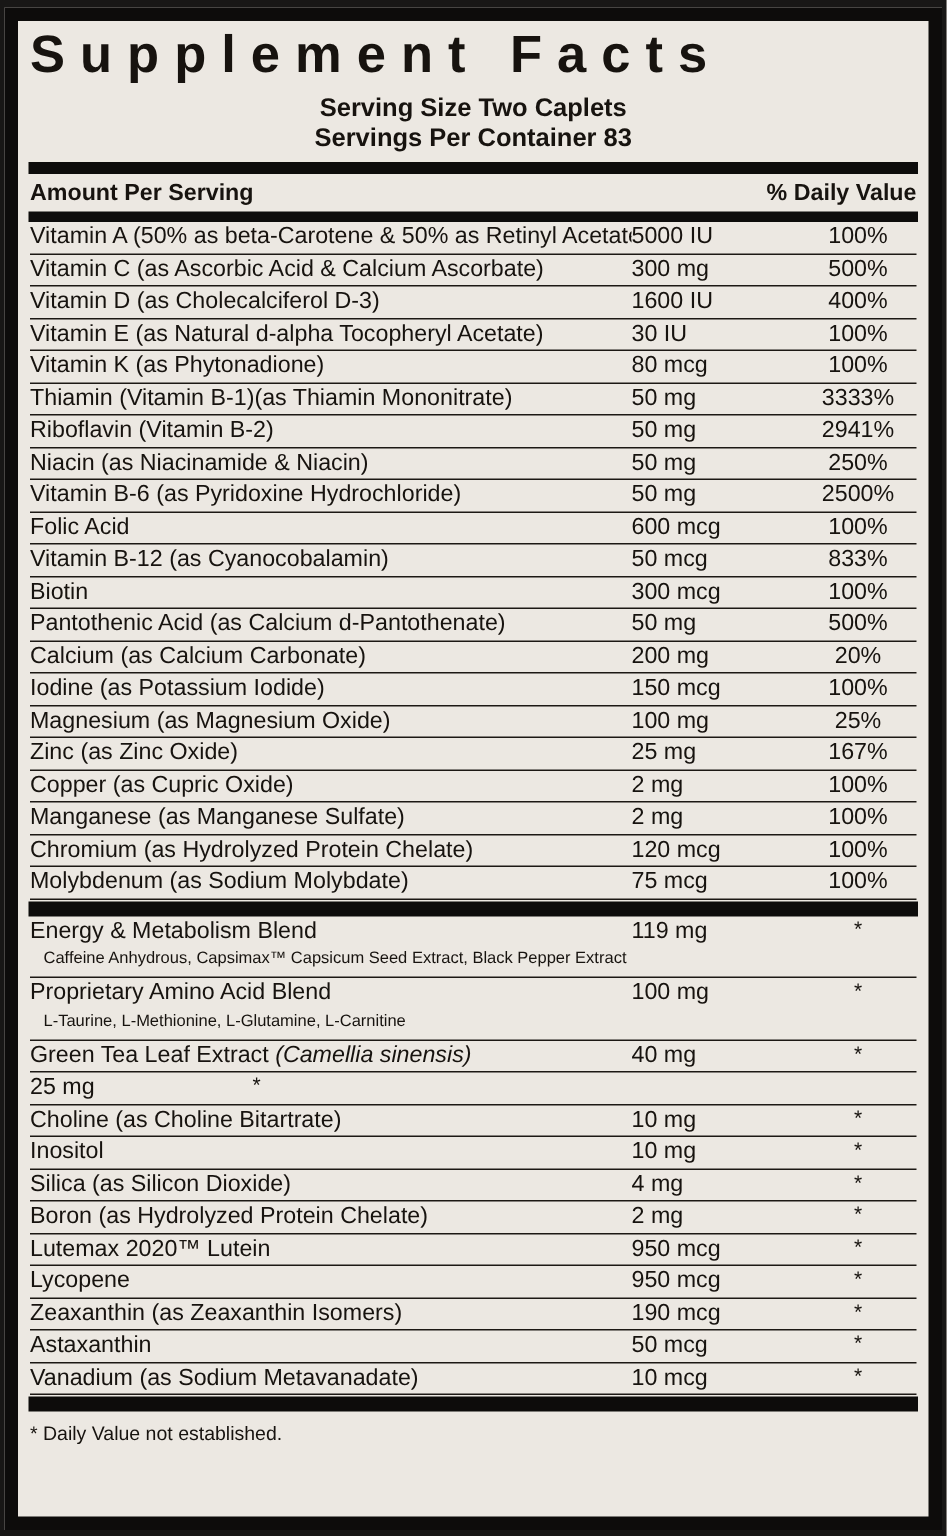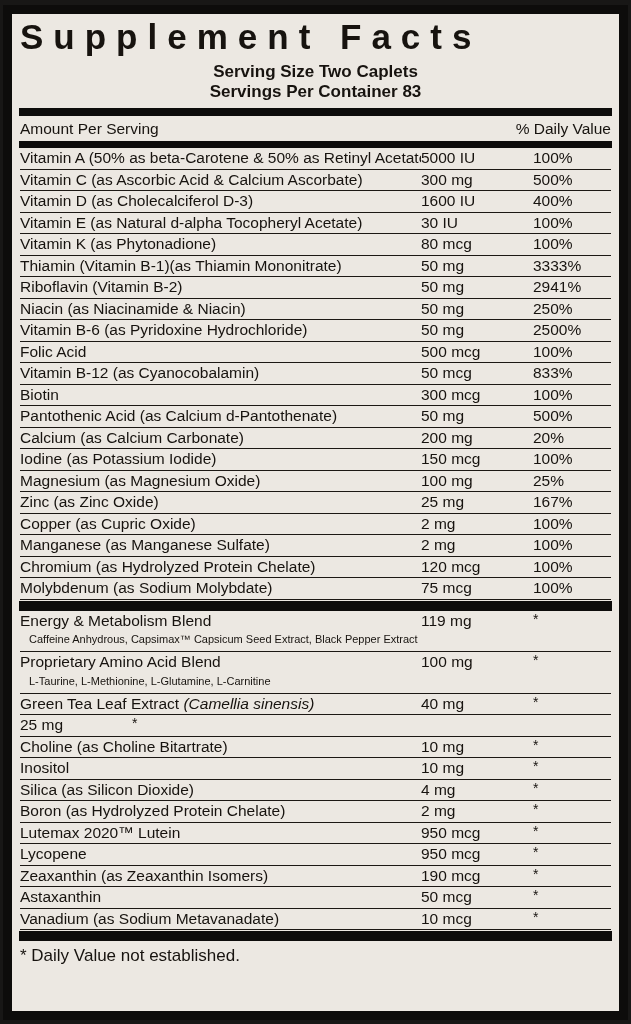--- a/index.html
+++ b/index.html
@@ -44,53 +44,53 @@
     margin-right: -1px;
   }
   .bar-a { height: 8px; margin-top: 6px; }
   .bar-b { height: 7px; }
   .bar-c { height: 10px; margin-top: 1px; }
   .bar-d { height: 10px; margin-top: 1px; }
   .head-row {
     display: flex;
     justify-content: space-between;
     font-size: 15.5px;
-    font-weight: normal;
+    font-weight: bold;
     padding: 4px 0 3px 0;
   }
   .rows { width: 100%; }
   .row {
     border-bottom: 1.5px solid #1c1814;
   }
   .row-main {
     display: flex;
     align-items: baseline;
     min-height: 20.5px;
     line-height: 20.5px;
     font-size: 15.5px;
   }
   .cell-name { flex: 1; white-space: nowrap; overflow: hidden; }
   .cell-name i { font-style: italic; }
   .cell-amt { width: 112px; white-space: nowrap; }
-  .cell-dv { width: 78px; text-align: left; white-space: nowrap; }
+  .cell-dv { width: 78px; text-align: center; white-space: nowrap; }
   .cell-dv.ast {
     font-size: 14px;
     align-self: flex-start;
     line-height: 13px;
     padding-top: 2px;
   }
   .row-sub {
     font-size: 11px;
     line-height: 19px;
     padding: 0 0 2px 9px;
     margin-top: -1px;
     white-space: nowrap;
   }
   .footnote {
-    font-size: 17px;
+    font-size: 13px;
     padding-top: 5px;
     line-height: 19px;
   }
 </style>
 </head>
 <body>
 
 <div class="panel">
   <div class="title">Supplement Facts</div>
   <div class="serving-line">Serving Size Two Caplets</div>
@@ -174,21 +174,21 @@
     <div class="row-main">
       <span class="cell-name">Vitamin B-6 (as Pyridoxine Hydrochloride)</span>
       <span class="cell-amt">50 mg</span>
       <span class="cell-dv">2500%</span>
     </div>
   </div>
 
   <div class="row">
     <div class="row-main">
       <span class="cell-name">Folic Acid</span>
-      <span class="cell-amt">500 mcg</span>
+      <span class="cell-amt">600 mcg</span>
       <span class="cell-dv">100%</span>
     </div>
   </div>
 
   <div class="row">
     <div class="row-main">
       <span class="cell-name">Vitamin B-12 (as Cyanocobalamin)</span>
       <span class="cell-amt">50 mcg</span>
       <span class="cell-dv">833%</span>
     </div>

